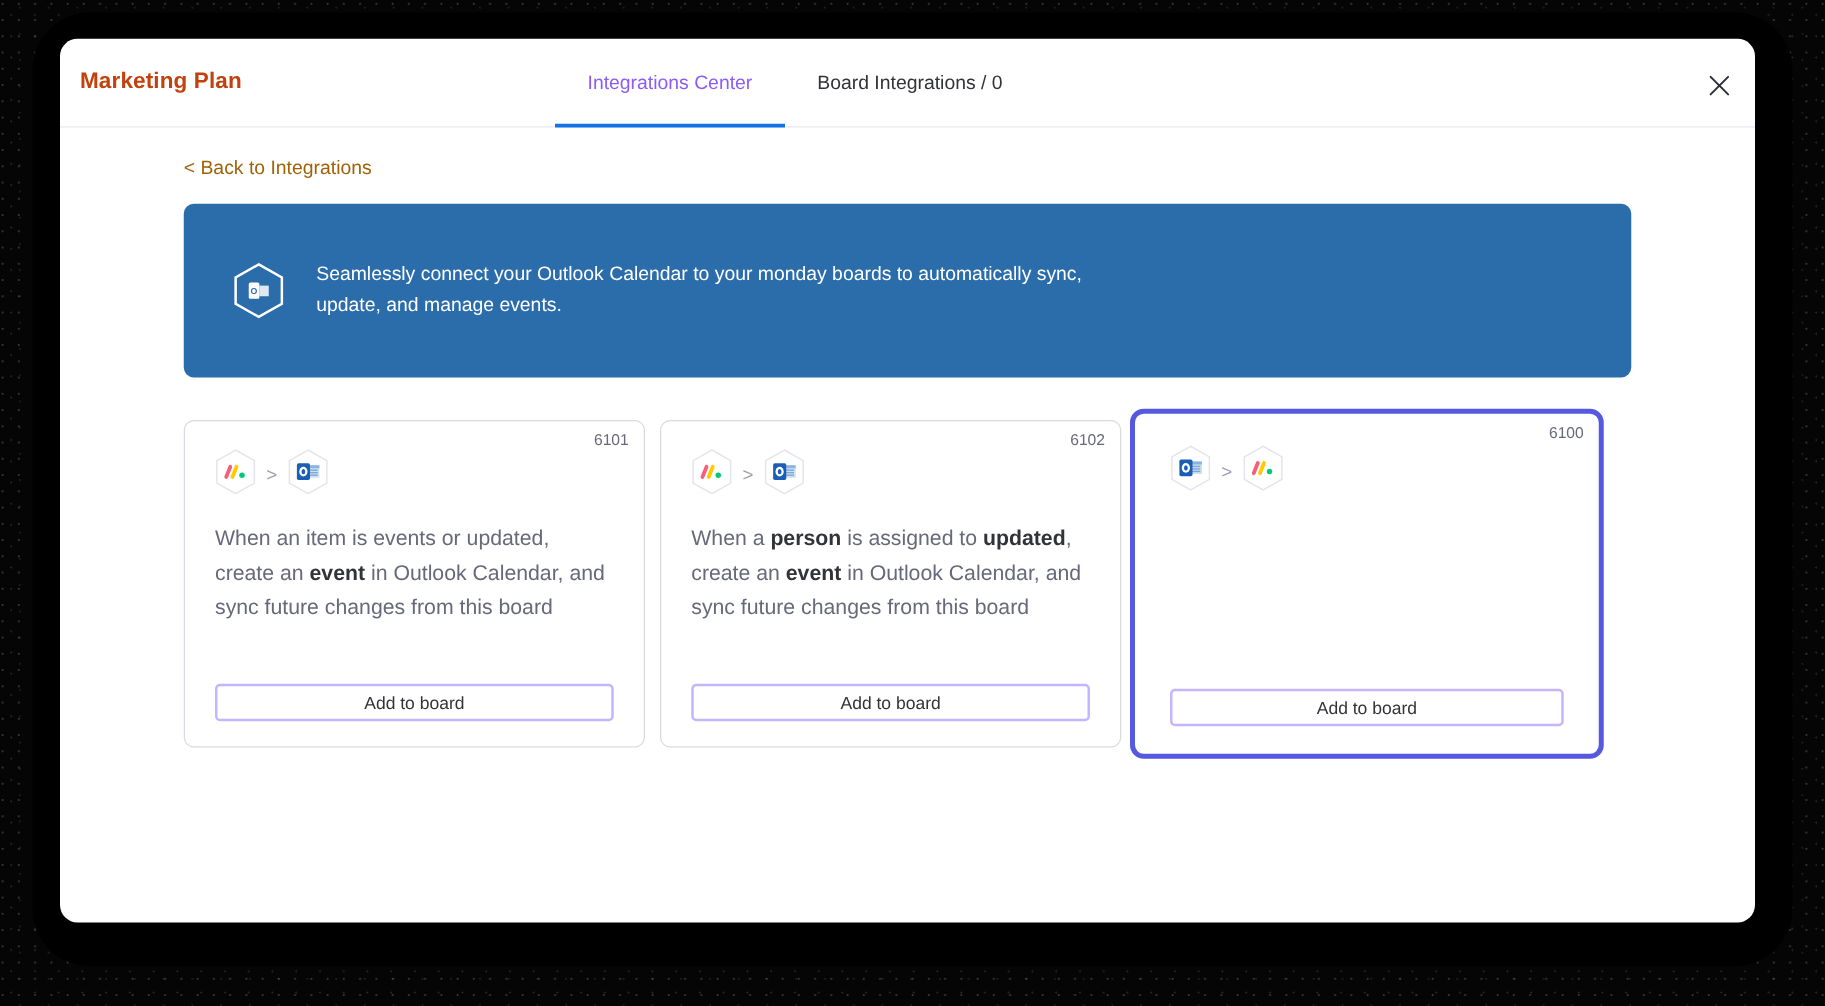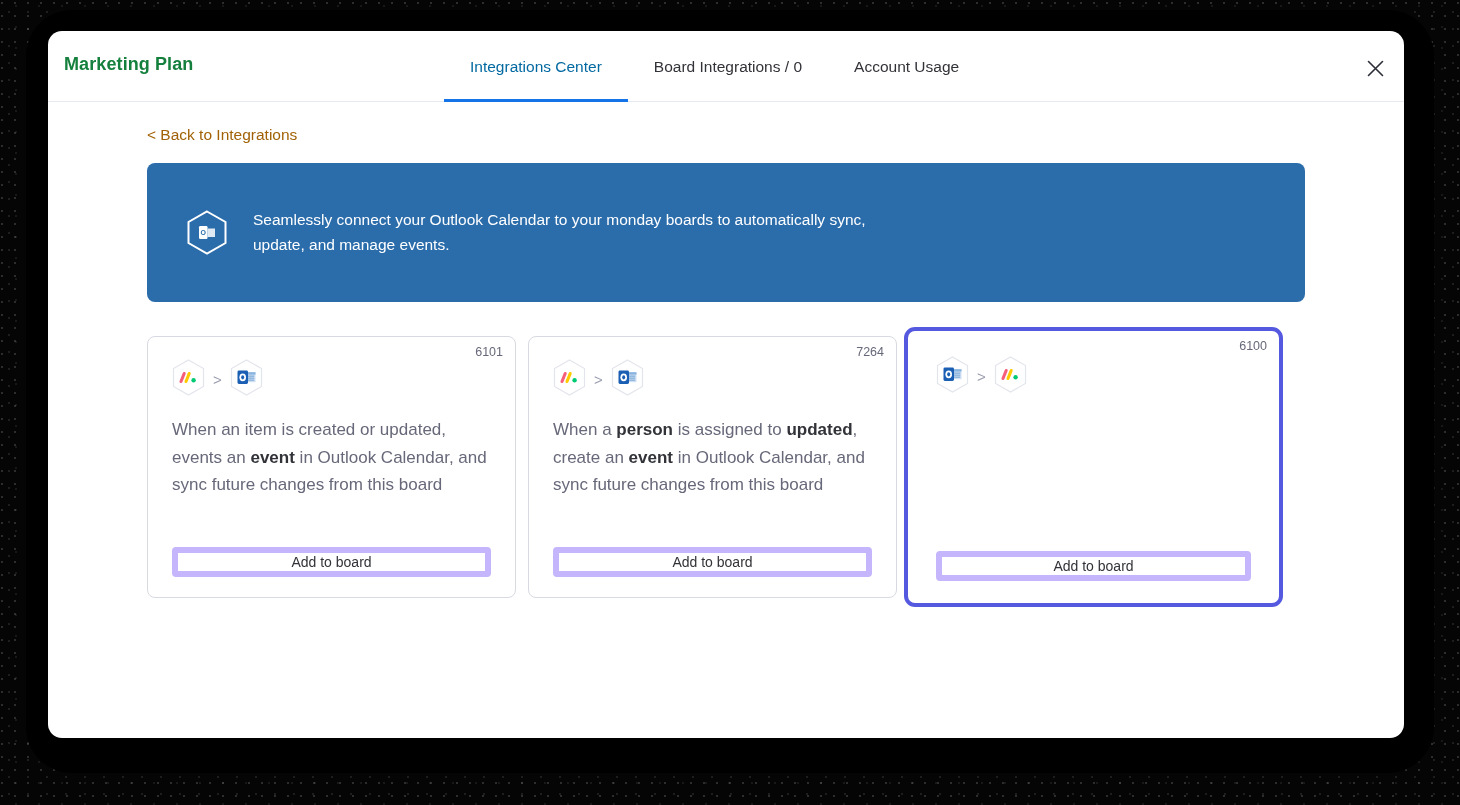--- a/index.html
+++ b/index.html
@@ -53,21 +53,21 @@
     border-bottom: 1px solid #e6e9ef;
     display: flex;
     align-items: flex-start;
   }
   .board-title {
     position: absolute;
     left: 16px;
     top: 23px;
     font-size: 18px;
     font-weight: bold;
-    color: #15803d;
+    color: #c2410c;
     letter-spacing: 0.1px;
   }
   .tabs {
     position: absolute;
     left: 396px;
     top: 0;
     display: flex;
     align-items: flex-start;
     height: 71px;
   }
@@ -76,21 +76,21 @@
     display: flex;
     align-items: center;
     padding: 0 26px;
     font-size: 15.5px;
     color: #323338;
     cursor: pointer;
     position: relative;
     white-space: nowrap;
   }
   .tab.active {
-    color: #0369a1;
+    color: #8b5cf6;
   }
   .tab.active::after {
     content: "";
     position: absolute;
     left: 0; right: 0;
     bottom: 0;
     height: 3px;
     background: #1473e6;
   }
   .close-btn {
@@ -189,21 +189,21 @@
     color: #676879;
     font-weight: 300;
   }
   .recipe-text b {
     font-weight: bold;
     color: #323338;
   }
   .card-spacer { flex: 1 1 auto; min-height: 22px; }
   .add-btn {
     height: 30px;
-    border: 6px solid #c4b5fd;
+    border: 2px solid #c4b5fd;
     border-radius: 4px;
     background: #ffffff;
     color: #323338;
     font-size: 14px;
     font-family: "Liberation Sans", sans-serif;
     cursor: pointer;
     display: flex;
     align-items: center;
     justify-content: center;
     width: 100%;
@@ -223,23 +223,20 @@
 
   <div class="header">
     <div class="board-title">Marketing Plan</div>
 
     <div class="tabs" id="tab-bar">
         <div class="tab active">
           <span>Integrations Center</span>
         </div>
         <div class="tab">
           <span>Board Integrations / 0</span>
-        </div>
-        <div class="tab">
-          <span>Account Usage</span>
         </div>
       </div>
 
     <div class="close-btn">
       <span>
         <svg width="17" height="17" viewBox="0 0 17 17">
           <path d="M1.5 1.5 L15.5 15.5 M15.5 1.5 L1.5 15.5" stroke="#2b2d38" stroke-width="1.6" stroke-linecap="round" fill="none"></path>
         </svg>
       </span>
     </div>
@@ -283,26 +280,26 @@
       <rect x="16" y="13.2" width="9.5" height="2.4" fill="#8ab4e0"></rect>
       <rect x="17.2" y="16.6" width="7" height="1.1" fill="#7aa8d8"></rect>
       <rect x="17.2" y="18.6" width="7" height="1.1" fill="#7aa8d8"></rect>
       <rect x="17.2" y="20.6" width="7" height="1.1" fill="#7aa8d8"></rect>
       <rect x="7.5" y="11.6" width="10.5" height="13.4" rx="1.4" fill="#1a5fb4"></rect>
       <ellipse cx="12.7" cy="18.3" rx="3.3" ry="3.9" fill="#ffffff"></ellipse>
       <ellipse cx="12.7" cy="18.3" rx="1.5" ry="2.1" fill="#1a5fb4"></ellipse>
     </svg>
   </span>
 </div>
-          <div class="recipe-text"><span>When an item is created or updated, events an </span><b>event</b><span> in Outlook Calendar, and sync future changes from this board</span></div>
+          <div class="recipe-text"><span>When an item is events or updated, create an </span><b>event</b><span> in Outlook Calendar, and sync future changes from this board</span></div>
           <div class="card-spacer"></div>
           <button class="add-btn">Add to board</button>
         </div>
         <div class="card">
-          <div class="recipe-id">7264</div>
+          <div class="recipe-id">6102</div>
           <div class="icon-row">
   <span class="icon-hex">
     <svg width="33" height="37" viewBox="0 0 33 37">
       <polygon points="16.5,1 31.5,9.5 31.5,27.5 16.5,36 1.5,27.5 1.5,9.5" fill="#ffffff" stroke="#e3e5ec" stroke-width="1.2"></polygon>
       <path d="M9 22.5 L12.2 14.5" stroke="#f65f7c" stroke-width="3.1" stroke-linecap="round"></path>
       <path d="M14 22.5 L17.2 14.5" stroke="#ffcb00" stroke-width="3.1" stroke-linecap="round"></path>
       <circle cx="21.6" cy="21.2" r="2.2" fill="#00ca72"></circle>
     </svg>
   </span>
 <span class="arrow-sep">&gt;</span>

